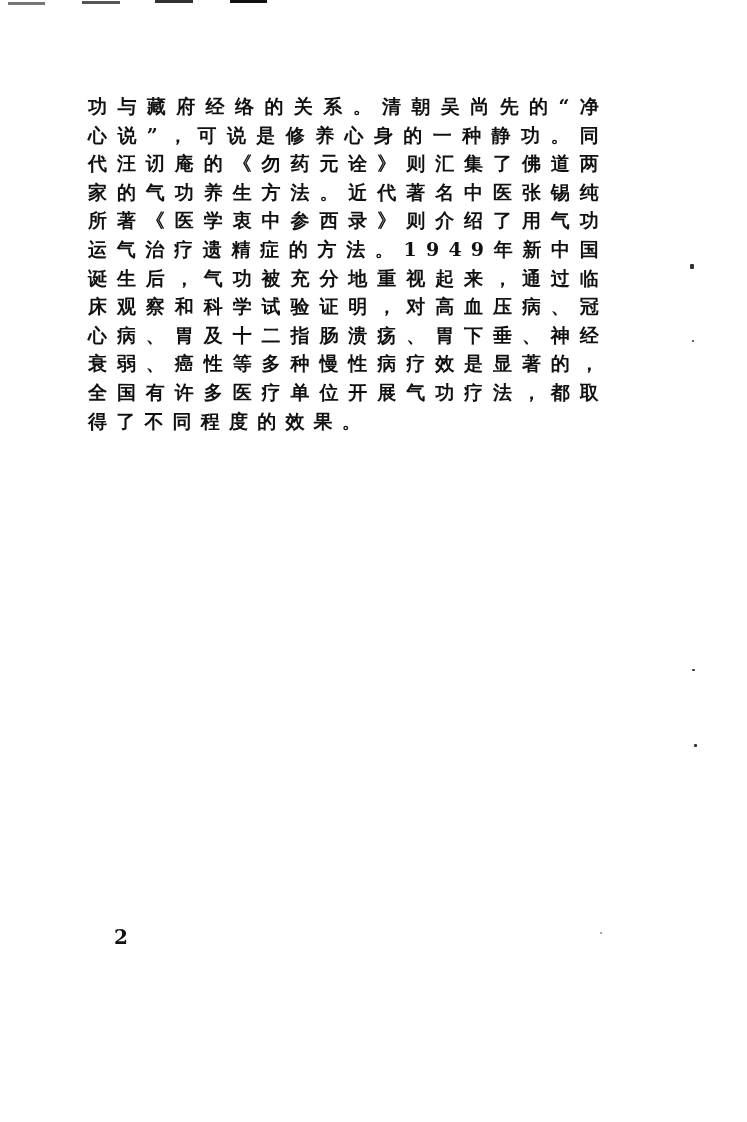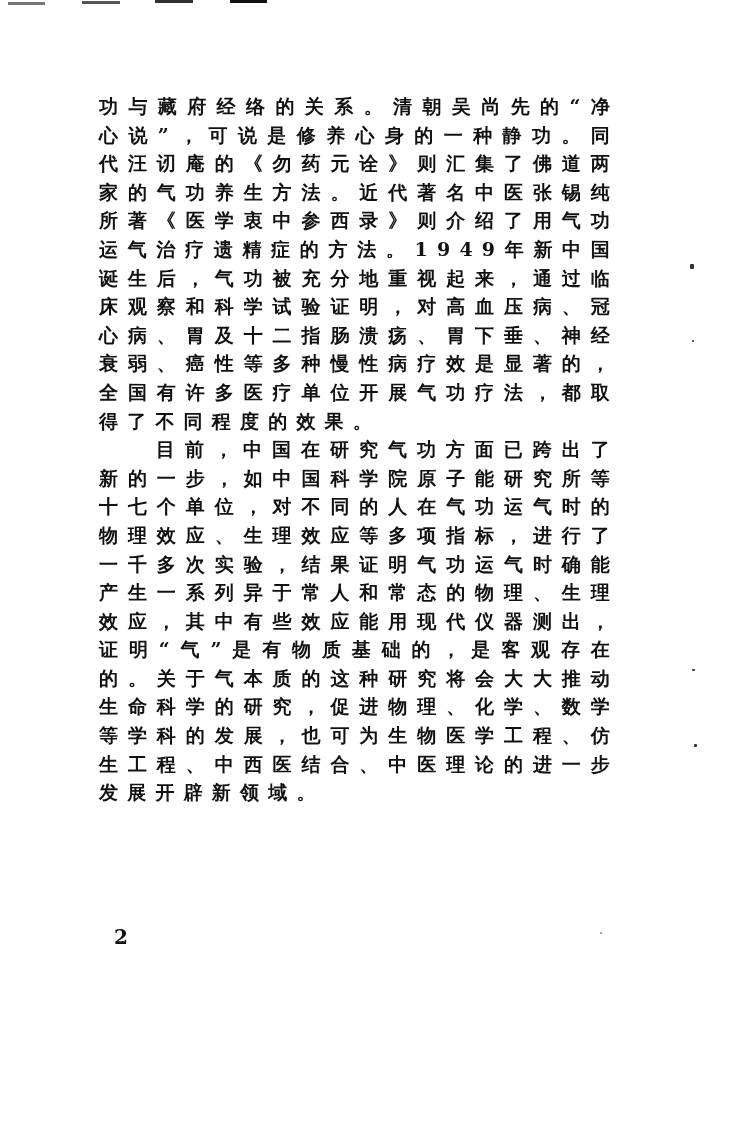--- a/index.html
+++ b/index.html
@@ -16,21 +16,21 @@
       color: #111111;
     }
     .top-bar {
       position: absolute;
       top: 0;
       height: 3px;
       background: #3a3a3a;
     }
     .page {
       position: absolute;
-      left: 99px;
+      left: 88px;
       top: 92px;
       width: 520px;
     }
     .para {
       margin: 0;
       font-size: 19px;
       line-height: 28.6px;
       letter-spacing: 9.2px;
       text-align: justify;
       text-justify: inter-character;
@@ -59,21 +59,20 @@
 
 <div>
   <div class="top-bar" style="left:8px;width:37px;top:2px;background:#777;"></div>
   <div class="top-bar" style="left:82px;width:38px;top:1px;background:#555;"></div>
   <div class="top-bar" style="left:155px;width:38px;top:0px;background:#333;"></div>
   <div class="top-bar" style="left:230px;width:37px;top:0px;background:#111;"></div>
 </div>
 
 <div class="page">
   <p class="para">功与藏府经络的关系。清朝吴尚先的“净心说”，可说是修养心身的一种静功。同代汪讱庵的《勿药元诠》则汇集了佛道两家的气功养生方法。近代著名中医张锡纯所著《医学衷中参西录》则介绍了用气功运气治疗遗精症的方法。1949年新中国诞生后，气功被充分地重视起来，通过临床观察和科学试验证明，对高血压病、冠心病、胃及十二指肠溃疡、胃下垂、神经衰弱、癌性等多种慢性病疗效是显著的，全国有许多医疗单位开展气功疗法，都取得了不同程度的效果。</p>
-  <p class="para indent">目前，中国在研究气功方面已跨出了新的一步，如中国科学院原子能研究所等十七个单位，对不同的人在气功运气时的物理效应、生理效应等多项指标，进行了一千多次实验，结果证明气功运气时确能产生一系列异于常人和常态的物理、生理效应，其中有些效应能用现代仪器测出，证明“气”是有物质基础的，是客观存在的。关于气本质的这种研究将会大大推动生命科学的研究，促进物理、化学、数学等学科的发展，也可为生物医学工程、仿生工程、中西医结合、中医理论的进一步发展开辟新领域。</p>
 </div>
 
 <div class="page-number">2</div>
 
 <div>
   <div class="speck" style="left:690px;top:264px;width:4px;height:5px;"></div>
   <div class="speck" style="left:692px;top:340px;width:2px;height:2px;"></div>
   <div class="speck" style="left:692px;top:669px;width:3px;height:2px;"></div>
   <div class="speck" style="left:694px;top:744px;width:3px;height:3px;"></div>
   <div class="speck" style="left:600px;top:932px;width:2px;height:2px;background:#888;"></div>

